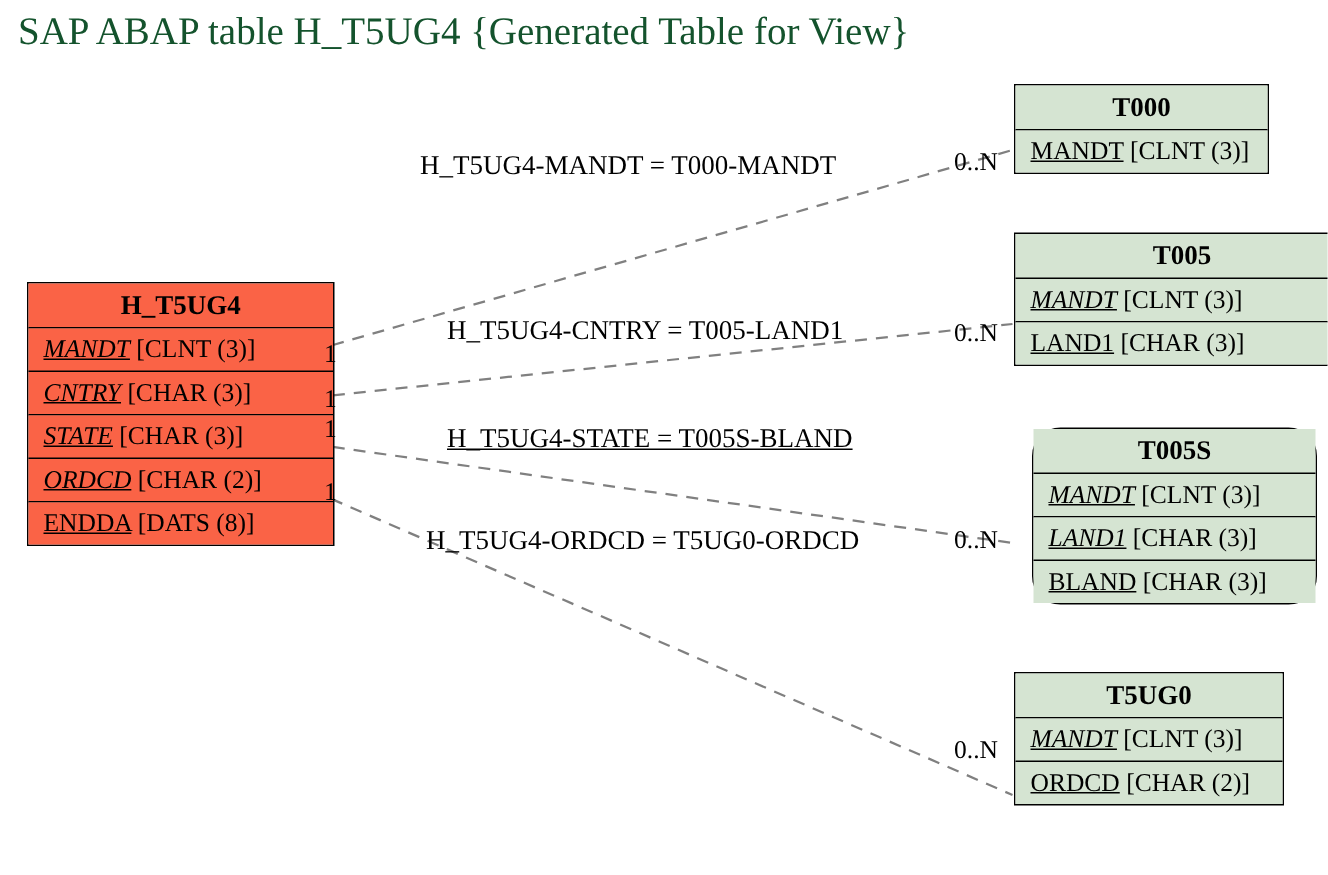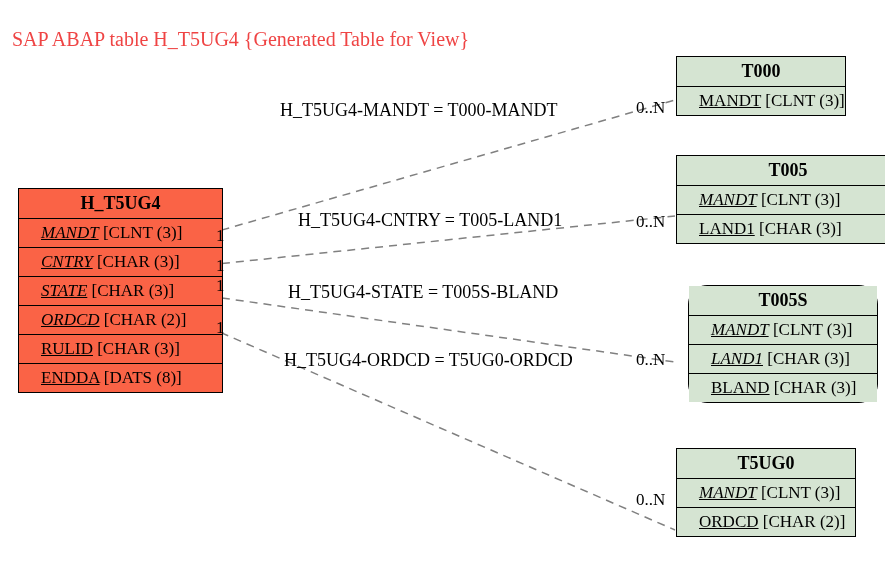--- a/index.html
+++ b/index.html
@@ -9,39 +9,39 @@
     width: 885px;
     height: 583px;
     background: #fff;
     font-family: "Times New Roman", serif;
     position: relative;
     overflow: hidden;
   }
   .title {
     position: absolute;
     left: 12px;
-    top: 28px;
-    font-size: 20px;
-    color: #ef4444;
+    top: 6px;
+    font-size: 26px;
+    color: #14532d;
   }
   .entity {
     position: absolute;
     border: 1.5px solid #000;
     background: transparent;
   }
   .entity .hdr {
     text-align: center;
     font-weight: bold;
     font-size: 18px;
     padding: 4px 8px;
     border-bottom: 1.5px solid #000;
   }
   .entity .row {
     font-size: 17px;
-    padding: 4px 22px;
+    padding: 4px 10px;
     border-bottom: 1.5px solid #000;
     white-space: nowrap;
   }
   .entity .row:last-child { border-bottom: none; }
   .entity.orange .hdr, .entity.orange .row { background: #fa6346; }
   .entity.green  .hdr, .entity.green  .row { background: #d5e4d2; }
   .fname { text-decoration: underline; }
   .fname.key { font-style: italic; }
   .rel-label {
     position: absolute;
@@ -77,21 +77,20 @@
   <line x1="208" y1="296" x2="675" y2="362"></line>
   <line x1="208" y1="327" x2="675" y2="530"></line>
 </svg>
 
 <div class="entity orange" style="left:18px; top:188px; width:205px;">
   <div class="hdr">H_T5UG4</div>
   <div class="row"><span class="fname key">MANDT</span> <span>[CLNT (3)]</span></div>
   <div class="row"><span class="fname key">CNTRY</span> <span>[CHAR (3)]</span></div>
   <div class="row"><span class="fname key">STATE</span> <span>[CHAR (3)]</span></div>
   <div class="row"><span class="fname key">ORDCD</span> <span>[CHAR (2)]</span></div>
-  <div class="row"><span class="fname">RULID</span> <span>[CHAR (3)]</span></div>
   <div class="row"><span class="fname">ENDDA</span> <span>[DATS (8)]</span></div>
 </div>
 
 <div class="entity green" style="left:676px; top:56px; width:170px;">
   <div class="hdr">T000</div>
   <div class="row"><span class="fname">MANDT</span> <span>[CLNT (3)]</span></div>
 </div>
 
 <div class="entity green" style="left:676px; top:155px; width:224px;">
   <div class="hdr">T005</div>
@@ -107,21 +106,21 @@
 </div>
 
 <div class="entity green" style="left:676px; top:448px; width:180px;">
   <div class="hdr">T5UG0</div>
   <div class="row"><span class="fname key">MANDT</span> <span>[CLNT (3)]</span></div>
   <div class="row"><span class="fname">ORDCD</span> <span>[CHAR (2)]</span></div>
 </div>
 
 <div class="rel-label" style="left:280px; top:100px;">H_T5UG4-MANDT = T000-MANDT</div>
 <div class="rel-label" style="left:298px; top:210px;">H_T5UG4-CNTRY = T005-LAND1</div>
-<div class="rel-label" style="left:288px; top:282px;">H_T5UG4-STATE = T005S-BLAND</div>
+<div class="rel-label" style="left:298px; top:282px;text-decoration:underline;">H_T5UG4-STATE = T005S-BLAND</div>
 <div class="rel-label" style="left:284px; top:350px;">H_T5UG4-ORDCD = T5UG0-ORDCD</div>
 
 <div class="card" style="left:216px; top:226px;">1</div>
 <div class="card" style="left:216px; top:256px;">1</div>
 <div class="card" style="left:216px; top:276px;">1</div>
 <div class="card" style="left:216px; top:318px;">1</div>
 
 <div class="card" style="left:636px; top:98px;">0..N</div>
 <div class="card" style="left:636px; top:212px;">0..N</div>
 <div class="card" style="left:636px; top:350px;">0..N</div>

